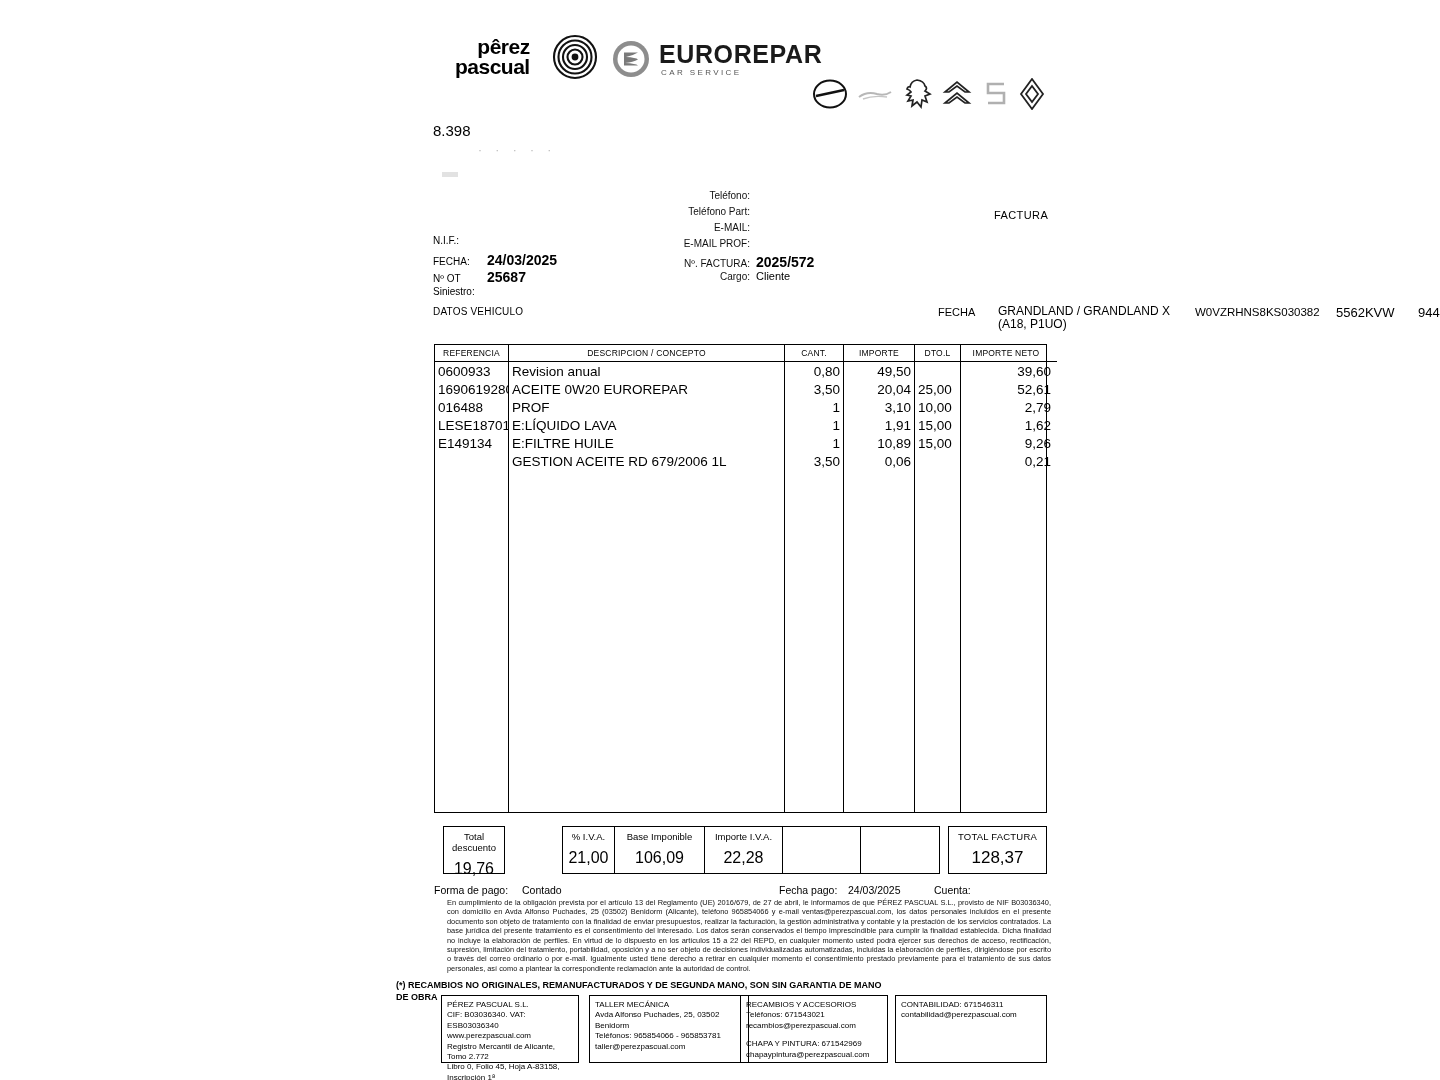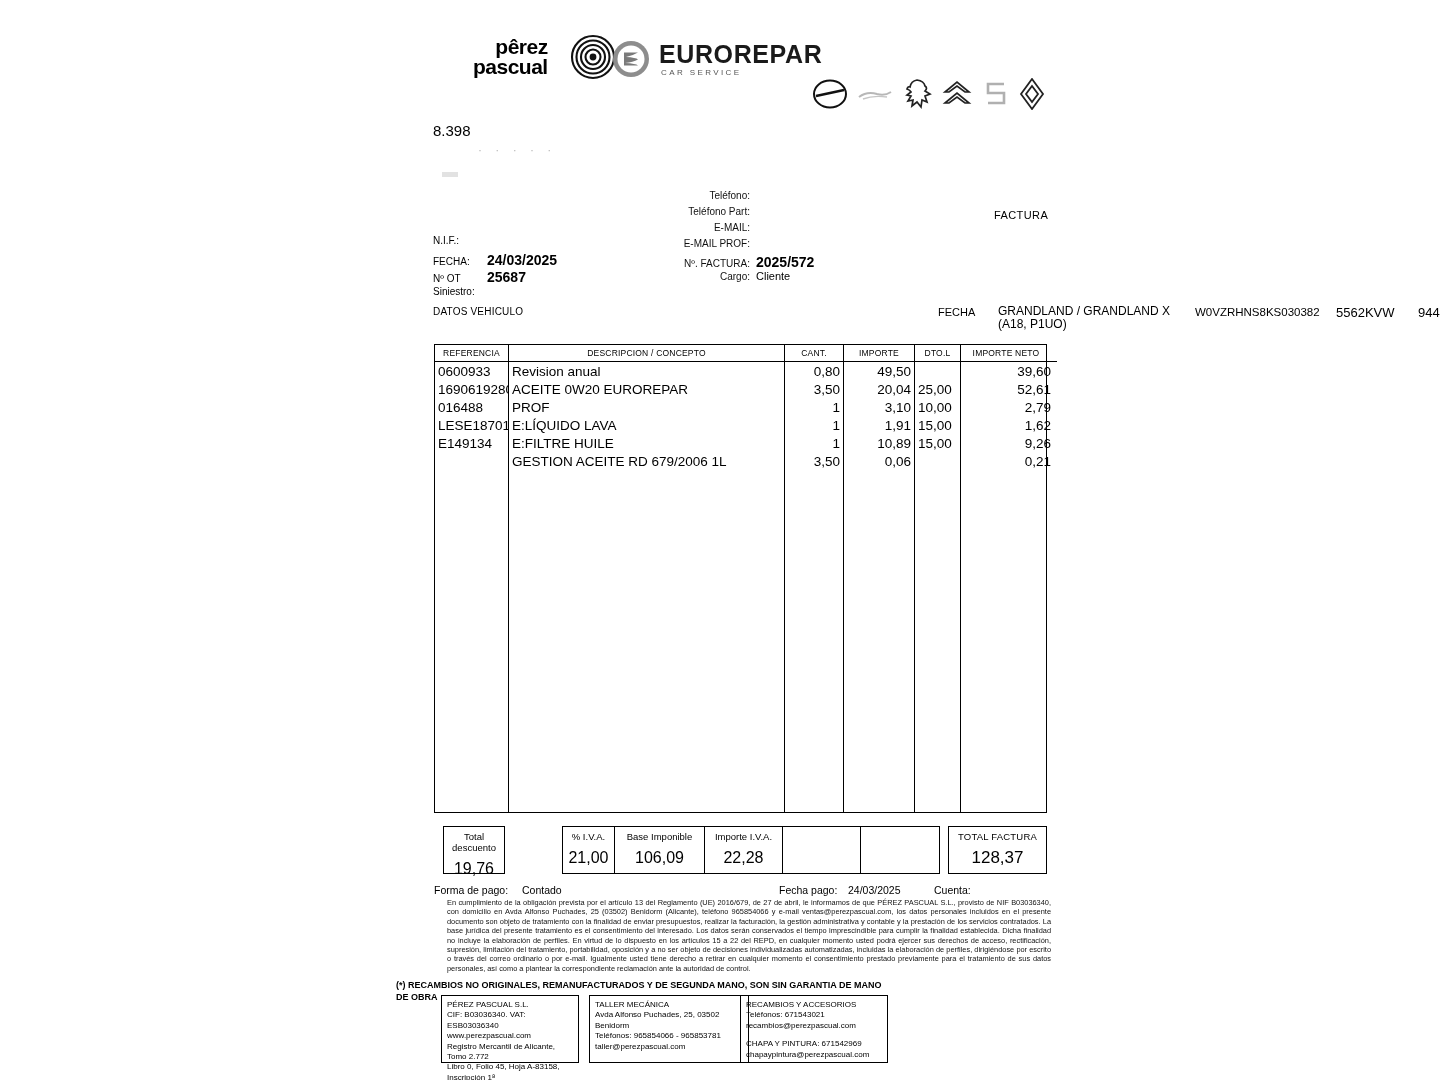--- a/index.html
+++ b/index.html
@@ -27,21 +27,20 @@
     top: 34px;
     height: 62px;
   }
   .logo-perez {
     position: absolute;
     left: 455px;
     top: 0;
     display: flex;
     align-items: center;
     gap: 22px;
-    margin-left: 18px;
   }
   .pp-words {
     font-weight: bold;
     font-size: 21px;
     line-height: 20px;
     letter-spacing: -0.5px;
     text-align: right;
   }
   .pp-words span { display: block; }
   .pp-spiral { display: block; }
@@ -783,14 +782,18 @@
 
   <div class="fbox fb3">
     <span class="bt">RECAMBIOS Y ACCESORIOS</span>
     <span class="bt">Teléfonos: 671543021</span>
     <span class="bt">recambios@perezpascual.com</span>
     <span class="gap"></span>
     <span class="bt">CHAPA Y PINTURA: 671542969</span>
     <span class="bt">chapaypintura@perezpascual.com</span>
   </div>
 
+  <div class="fbox fb4">
+    <span class="bt">CONTABILIDAD: 671546311</span>
+    <span class="bt">contabilidad@perezpascual.com</span>
+  </div>
 
 </div>
 
 </body></html>

